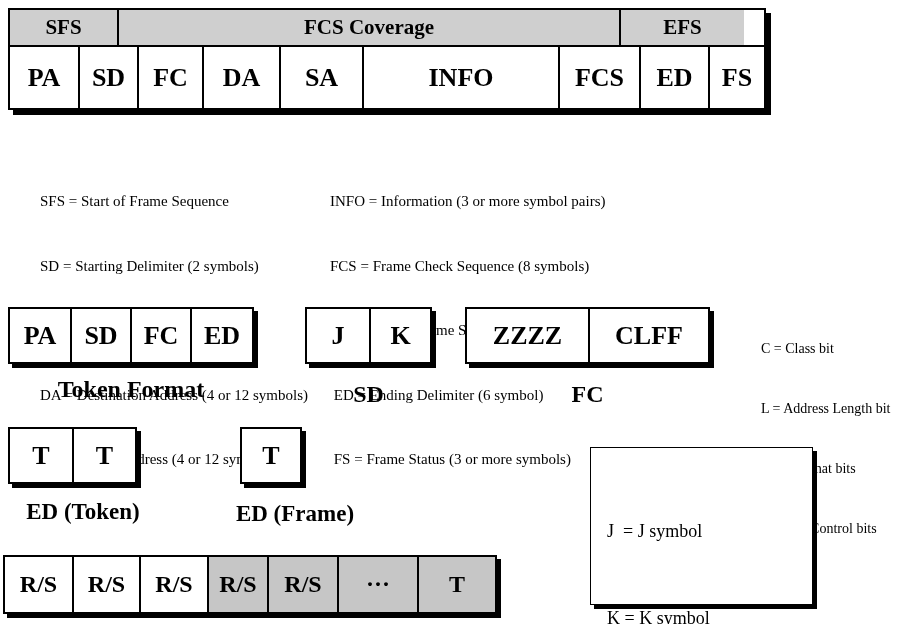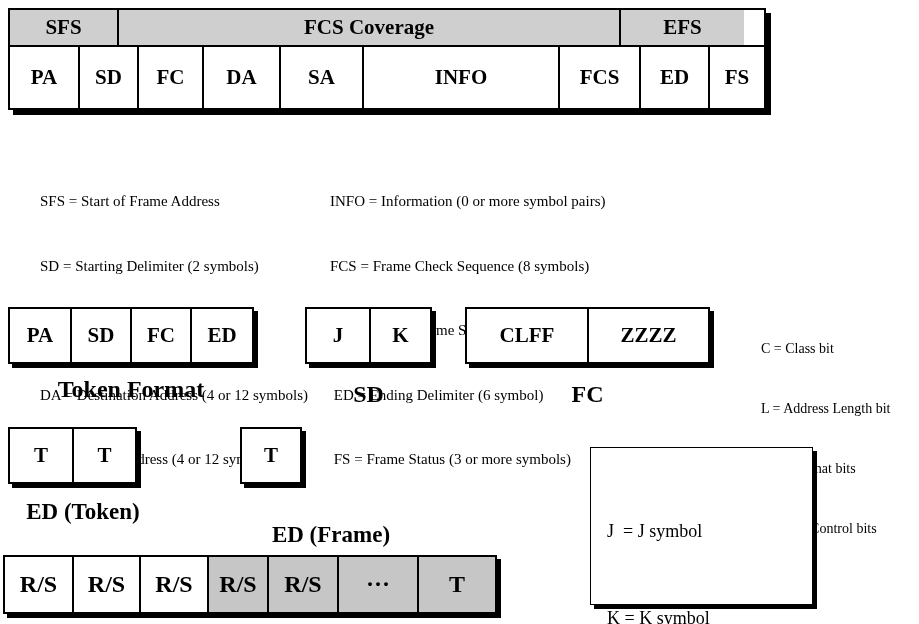--- a/index.html
+++ b/index.html
@@ -12,21 +12,21 @@
   .toptable { position:absolute; left:8px; top:8px; width:758px; background:#fff;
               border:2px solid #000; box-shadow:5px 5px 0 #000; }
   .row { display:flex; }
   .header-row { height:37px; border-bottom:2px solid #000; }
   .body-row { height:61px; }
 
   .cell { display:flex; align-items:center; justify-content:center;
           border-left:2px solid #000; font-weight:bold; height:100%; }
   .cell:first-child { border-left:none; }
   .hdr { font-size:21px; background:var(--header-gray,#cfcfcf); }
-  .fld { font-size:21px; }
+  .fld { font-size:26px; }
 
   
   .box { position:absolute; display:flex; background:#fff;
          border:2px solid #000; box-shadow:4px 4px 0 #000; height:57px; }
   .graycell { background:var(--cell-gray,#c6c6c6); }
 
   .legend { position:absolute; font-size:15px; line-height:21.5px; white-space:pre; }
   .notes  { position:absolute; font-size:14px; line-height:20px; white-space:pre;margin-left:33px; }
 
   .dlabel { position:absolute; font-weight:bold; font-size:24px; text-align:center; }
@@ -54,29 +54,29 @@
       <div class="cell fld" style="width:77px">DA</div>
       <div class="cell fld" style="width:83px">SA</div>
       <div class="cell fld" style="width:196px">INFO</div>
       <div class="cell fld" style="width:81px">FCS</div>
       <div class="cell fld" style="width:69px">ED</div>
       <div class="cell fld" style="width:56px">FS</div>
     </div>
   </div>
 
   <div class="legend" style="left:40px; top:148px;">
-    <div>SFS = Start of Frame Address</div>
+    <div>SFS = Start of Frame Sequence</div>
     <div>SD = Starting Delimiter (2 symbols)</div>
     <div>FC = Frame Control (2 symbols)</div>
     <div>DA = Destination Address (4 or 12 symbols)</div>
     <div>SA = Source Address (4 or 12 symbols)</div>
   </div>
 
   <div class="legend" style="left:330px; top:148px;">
-    <div>INFO = Information (0 or more symbol pairs)</div>
+    <div>INFO = Information (3 or more symbol pairs)</div>
     <div>FCS = Frame Check Sequence (8 symbols)</div>
     <div>EFS = End of Frame Sequence</div>
     <div> ED = Ending Delimiter (6 symbol)</div>
     <div> FS = Frame Status (3 or more symbols)</div>
   </div>
 
   <div class="box" style="left:8px; top:307px; width:246px;">
     <div class="cell fld" style="width:60px">PA</div>
     <div class="cell fld" style="width:60px">SD</div>
     <div class="cell fld" style="width:60px">FC</div>
@@ -84,42 +84,42 @@
   </div>
   <div class="dlabel" style="left:8px; top:376px; width:246px;">Token Format</div>
 
   <div class="box" style="left:305px; top:307px; width:127px;">
     <div class="cell fld" style="width:62px">J</div>
     <div class="cell fld" style="width:61px">K</div>
   </div>
   <div class="dlabel" style="left:305px; top:381px; width:127px;">SD</div>
 
   <div class="box" style="left:465px; top:307px; width:245px;">
+    <div class="cell fld" style="width:121px">ZZZZ</div>
     <div class="cell fld" style="width:120px">CLFF</div>
-    <div class="cell fld" style="width:121px">ZZZZ</div>
   </div>
   <div class="dlabel" style="left:465px; top:381px; width:245px;">FC</div>
 
   <div class="notes" style="left:728px; top:299px;">
     <div>C = Class bit</div>
     <div>L = Address Length bit</div>
     <div>FF = Format bits</div>
     <div>ZZZZ = Control bits</div>
   </div>
 
   <div class="box" style="left:8px; top:427px; width:129px;">
     <div class="cell fld" style="width:62px">T</div>
     <div class="cell fld" style="width:63px">T</div>
   </div>
   <div class="dlabel big" style="left:8px; top:499px; width:150px;text-align:center;">ED (Token)</div>
 
   <div class="box" style="left:240px; top:427px; width:62px;">
     <div class="cell fld" style="width:58px">T</div>
   </div>
-  <div class="dlabel big" style="left:230px; top:522px; width:130px;margin-left:36px;">ED (Frame)</div>
+  <div class="dlabel big" style="left:230px; top:501px; width:130px;">ED (Frame)</div>
 
   <div class="symbol-box">
     <div>J  = J symbol</div>
     <div>K = K symbol</div>
     
     
     
   </div>
 
   <div class="box" style="left:3px; top:555px; width:494px; height:59px;">

